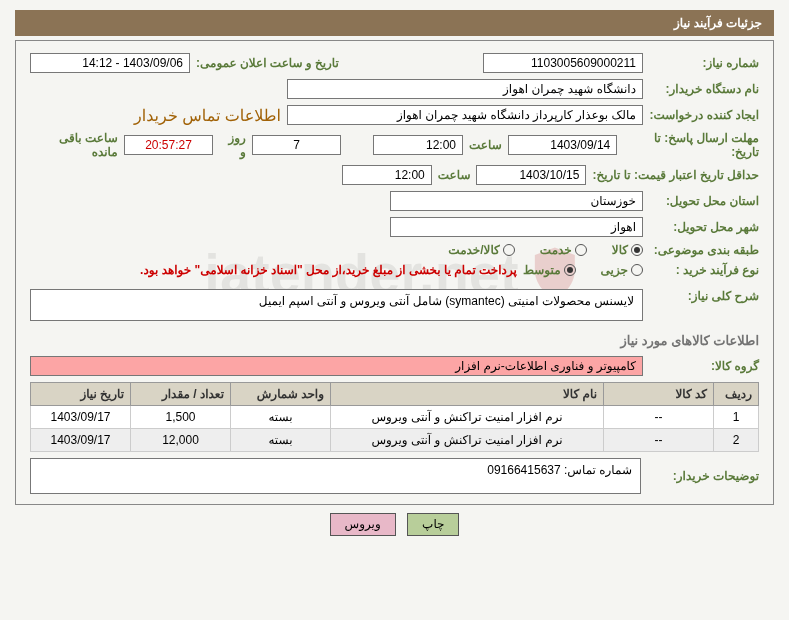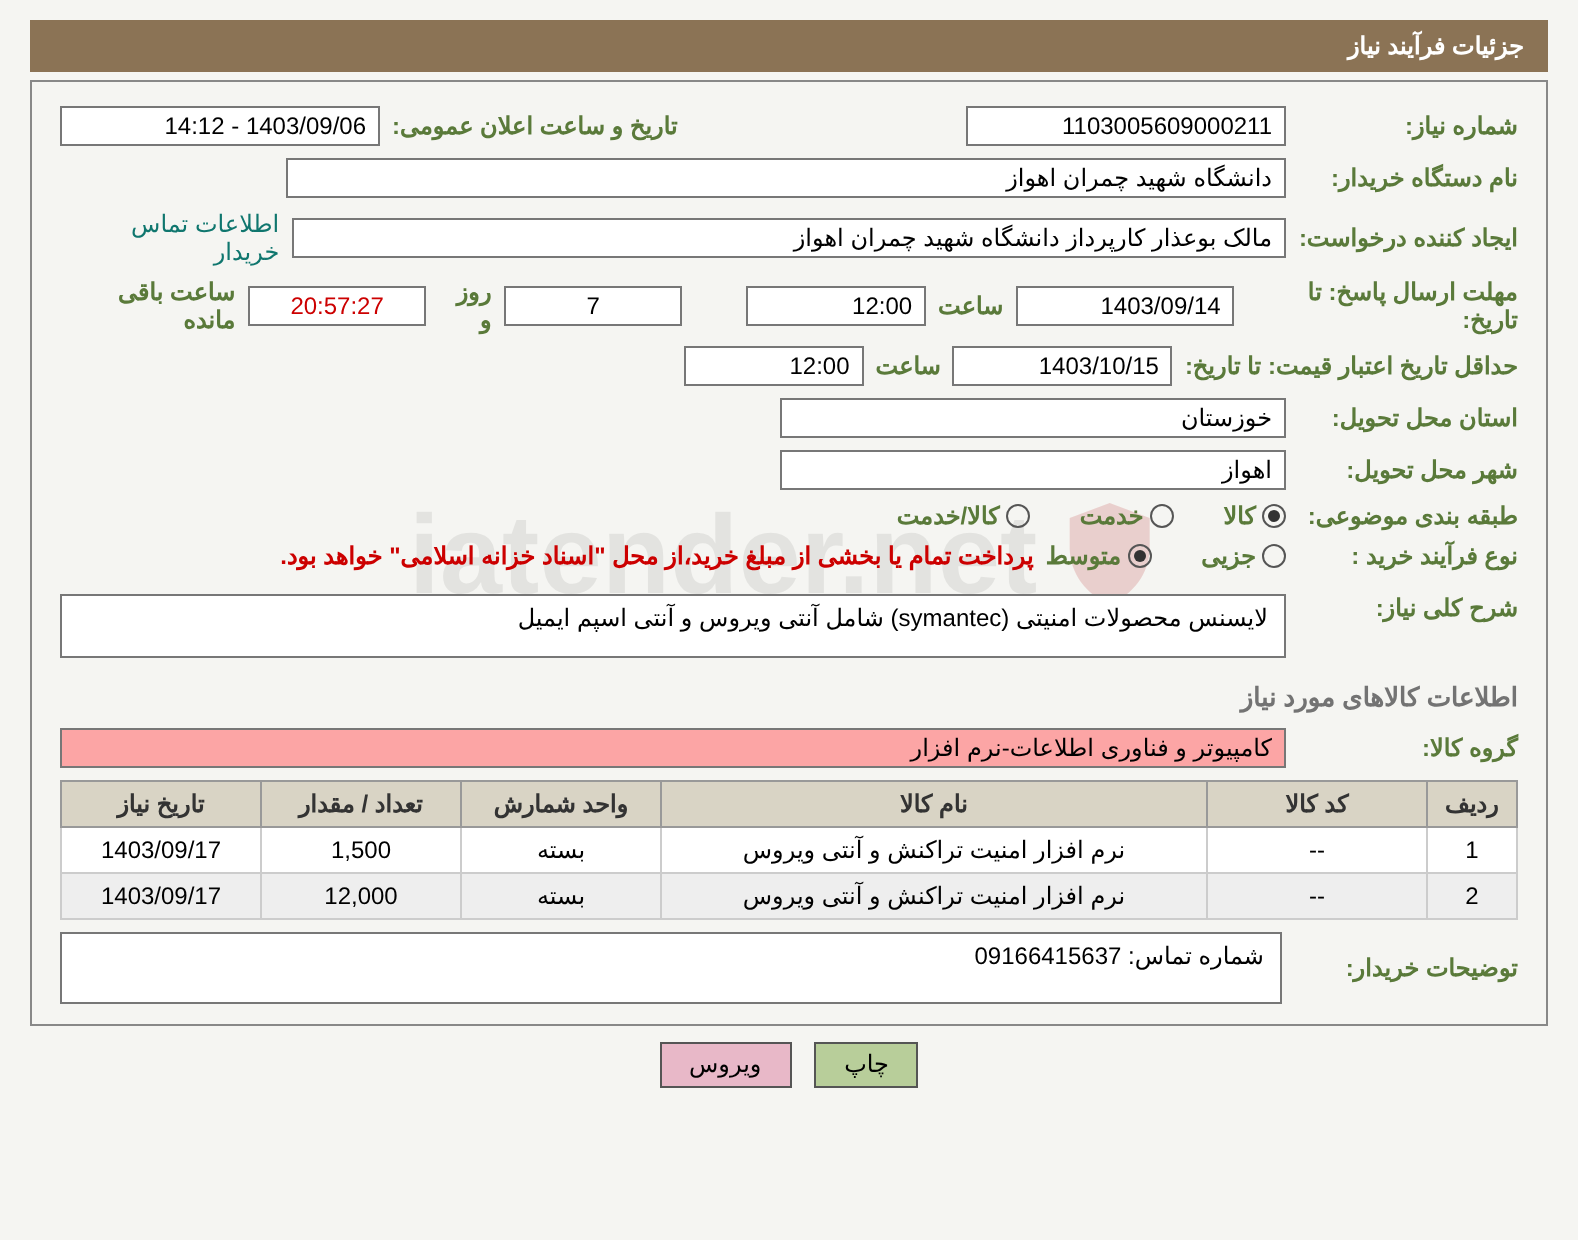--- a/index.html
+++ b/index.html
@@ -8,36 +8,36 @@
 .header-bar { background: #8b7355; color: #fff; padding: 6px 12px; font-weight: bold; margin-bottom: 4px; }
 .main-border { border: 1px solid #888; padding: 12px 14px 10px; background: #f5f5f2; position: relative; }
 .watermark { position: absolute; top: 50%; left: 50%; transform: translate(-50%,-50%); font-size: 56px; font-weight: bold; color: rgba(0,0,0,0.07); pointer-events: none; white-space: nowrap; z-index: 0; display:flex; align-items:center; gap:6px;}
 .watermark svg { width:60px; height:60px; opacity:0.15;}
 .content { position: relative; z-index: 1; }
 .row { display: flex; align-items: center; margin-bottom: 6px; gap: 6px; }
 .label { color: #5a7a3a; font-weight: bold; min-width: 110px; text-align: right; font-size: 12px;}
 .label-sm { color: #5a7a3a; font-weight: bold; font-size: 12px; }
 .field { border: 1px solid #777; background: #fff; padding: 2px 6px; min-height: 20px; display: inline-flex; align-items: center; font-size: 12px; direction: rtl; text-align: right;}
 .field.w1 { width: 160px; }
-.field.w2 { width: 500px; }
+.field.w2 { width: 356px; }
 .field.w3 { width: 110px; }
 .field.w4 { width: 90px; }
 .field.w6 { width: 253px; }
 .field.countdown { color: #c00; }
-.link-blue { color: #0f766e; font-size: 12px; cursor: pointer; }
+.link-blue { color: #a16207; font-size: 16px; cursor: pointer; }
 .radio-row { display: flex; gap: 25px; align-items: center; }
 .radio-item { display: flex; align-items: center; gap: 3px; color: #5a7a3a; font-weight: bold; }
 .radio-circle { width: 12px; height: 12px; border: 1px solid #555; border-radius: 50%; display: inline-flex; align-items: center; justify-content: center; }
 .radio-circle.checked::after { content: ''; width: 6px; height: 6px; background: #333; border-radius: 50%; }
 .note-text { color: #c00; font-size: 12px; font-weight: bold; }
 .desc-box { border: 1px solid #777; background: #fff; padding: 4px 8px; width: 630px; min-height: 32px; font-size: 12px;}
 .section-title { color: #737373; font-weight: bold; margin: 12px 0 8px; font-size: 13px;}
 .field-long { border: 1px solid #777; background: #fca5a5; padding: 2px 6px; width: 630px; min-height: 20px; font-size: 12px;}
 table.data { width: 100%; border-collapse: collapse; margin-top: 6px; }
-table.data th { background: #d9d4c5; border: 1px solid #999; padding: 4px 6px; font-size: 12px; color: #333; font-weight: bold; text-align: center;}
+table.data th { background: #d9d4c5; border: 1px solid #999; padding: 4px 6px; font-size: 12px; color: #333; font-weight: bold; text-align: right;}
 table.data td { border: 1px solid #ccc; padding: 4px 6px; font-size: 12px; text-align: center; background: #fff;}
 table.data tr.alt td { background: #eee; }
 .buyer-note-row { display:flex; gap:8px; margin-top:6px; align-items:flex-start;}
 .buyer-note-box { border: 1px solid #777; background: #fff; width: 620px; min-height: 36px; padding: 4px 8px; font-size: 12px; direction: rtl;}
 .footer-btns { text-align: center; margin-top: 8px; }
 .btn { border: 1px solid #555; padding: 3px 14px; font-size: 12px; font-family: Tahoma; cursor: pointer; margin: 0 4px; }
 .btn-green { background: #b8ce9a; }
 .btn-pink { background: #e8b8c8; }
 .spacer { flex: 1; }
 </style>

